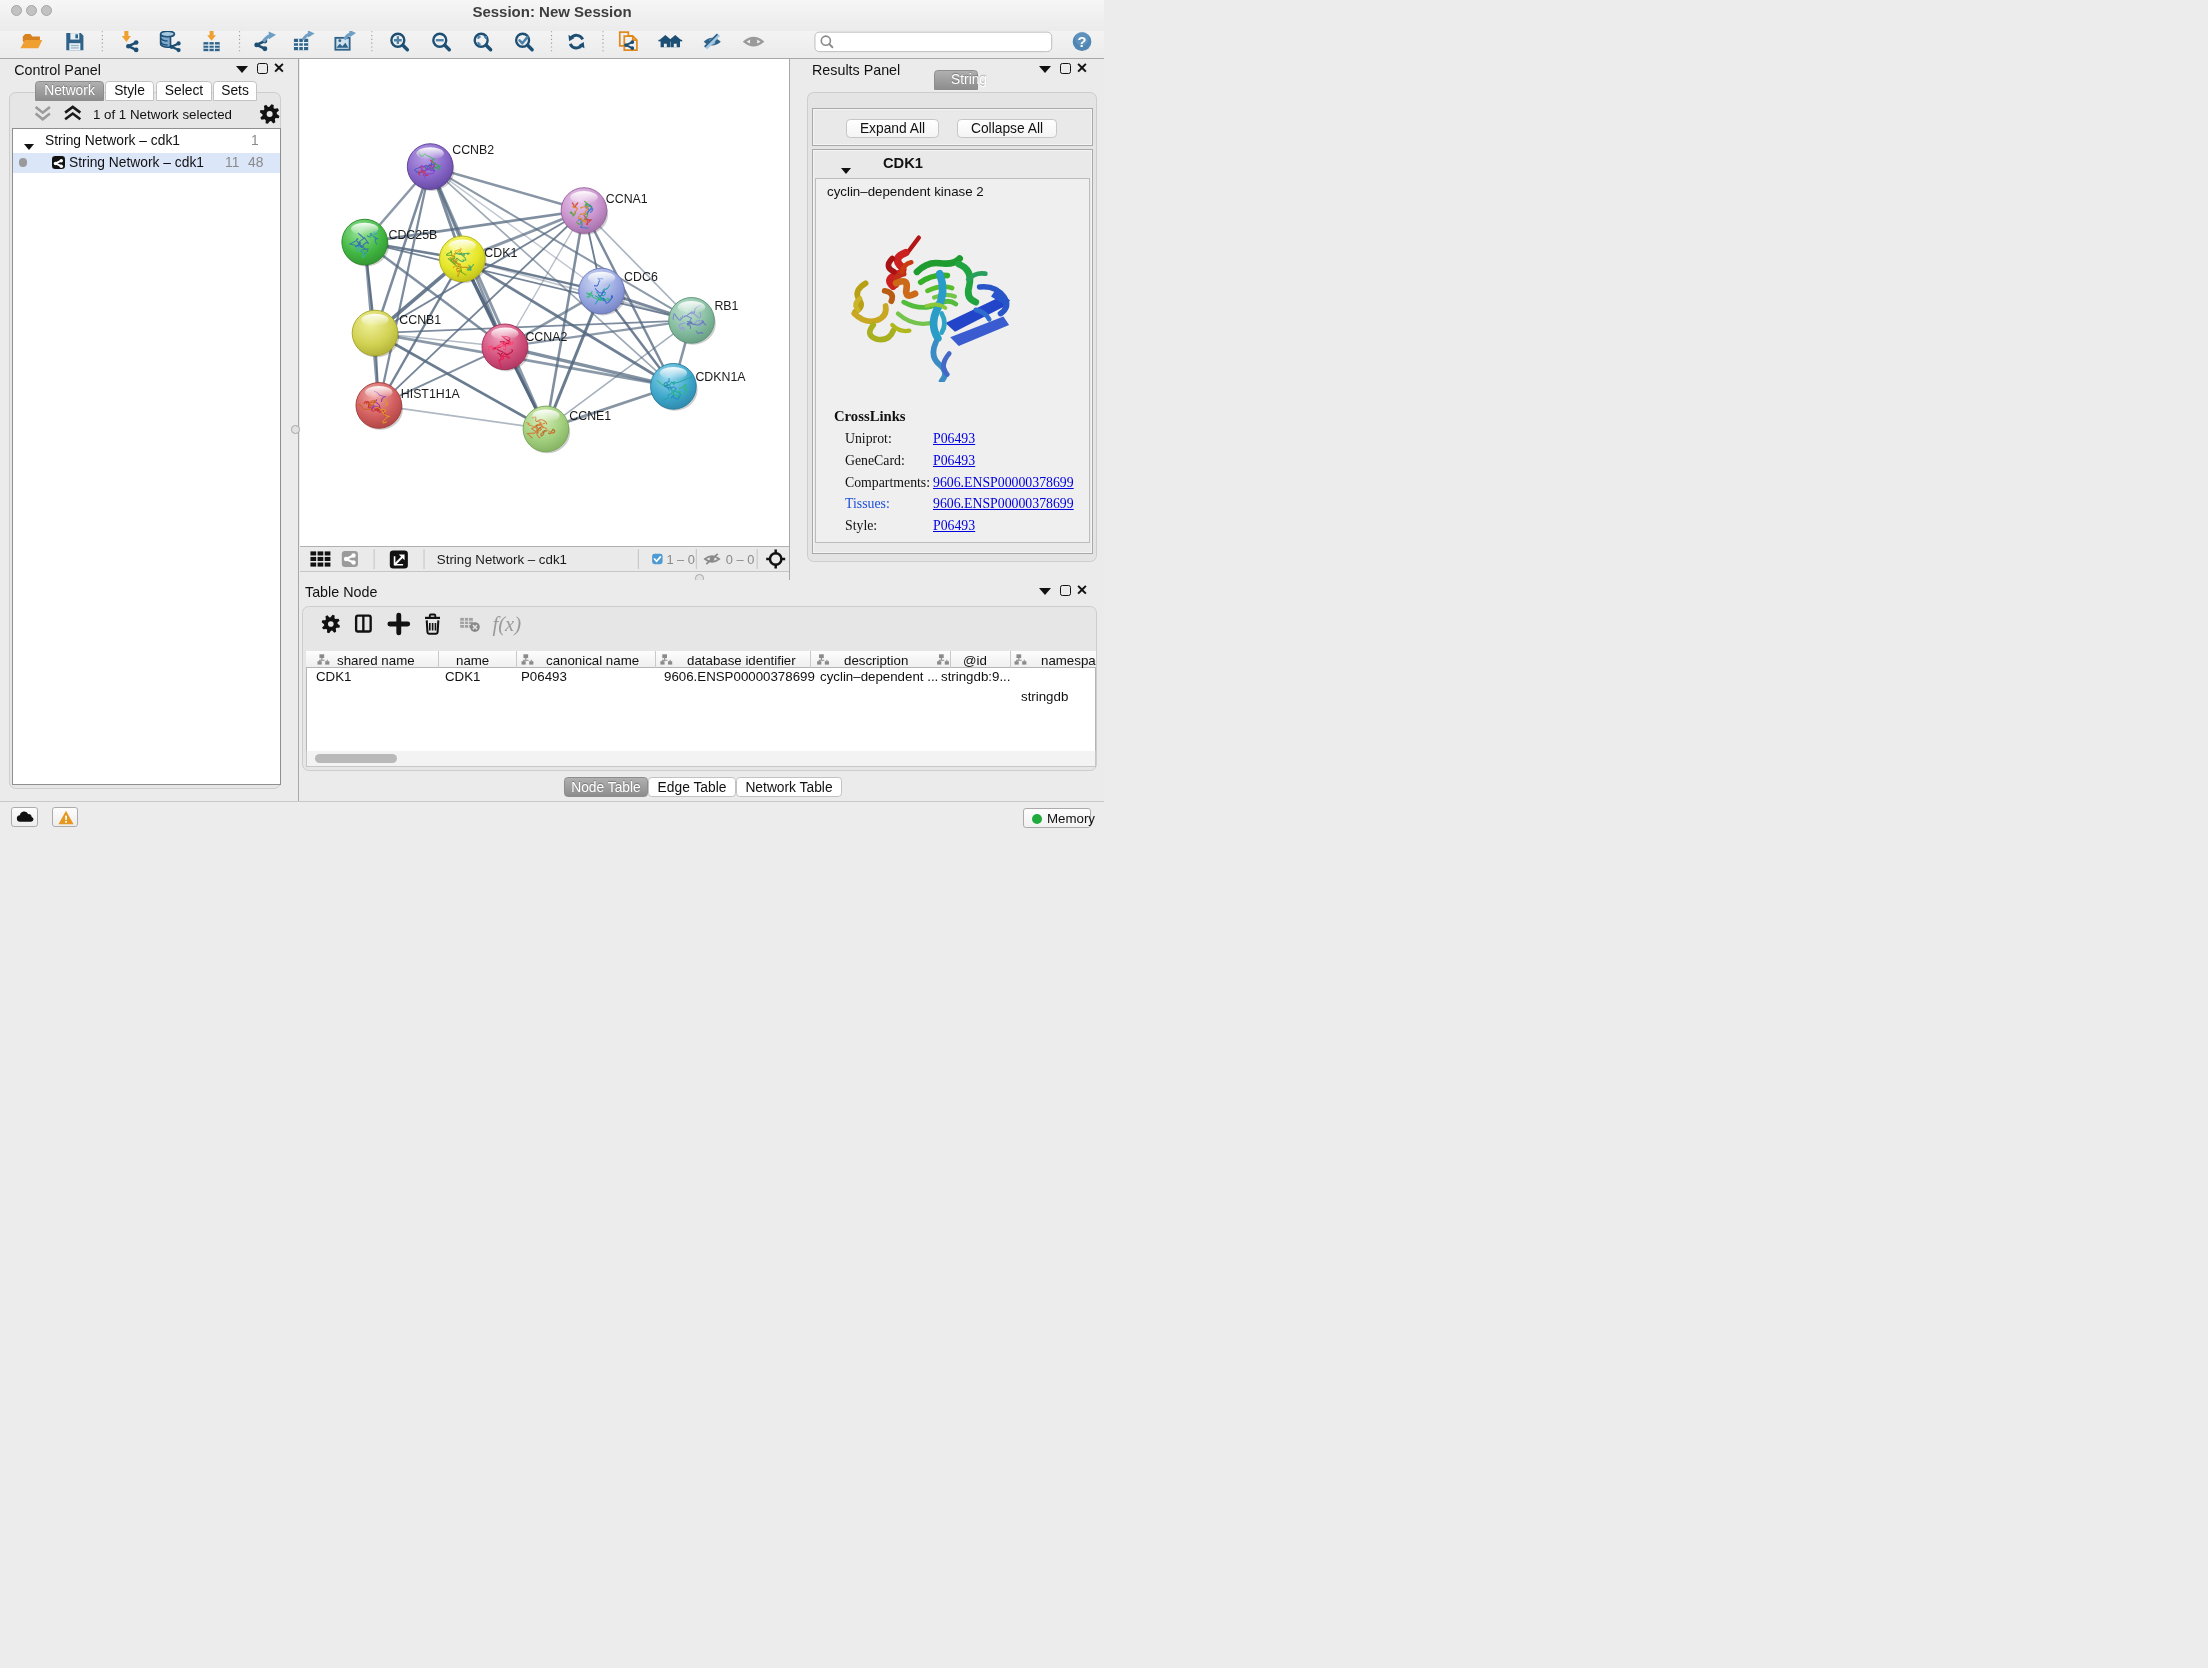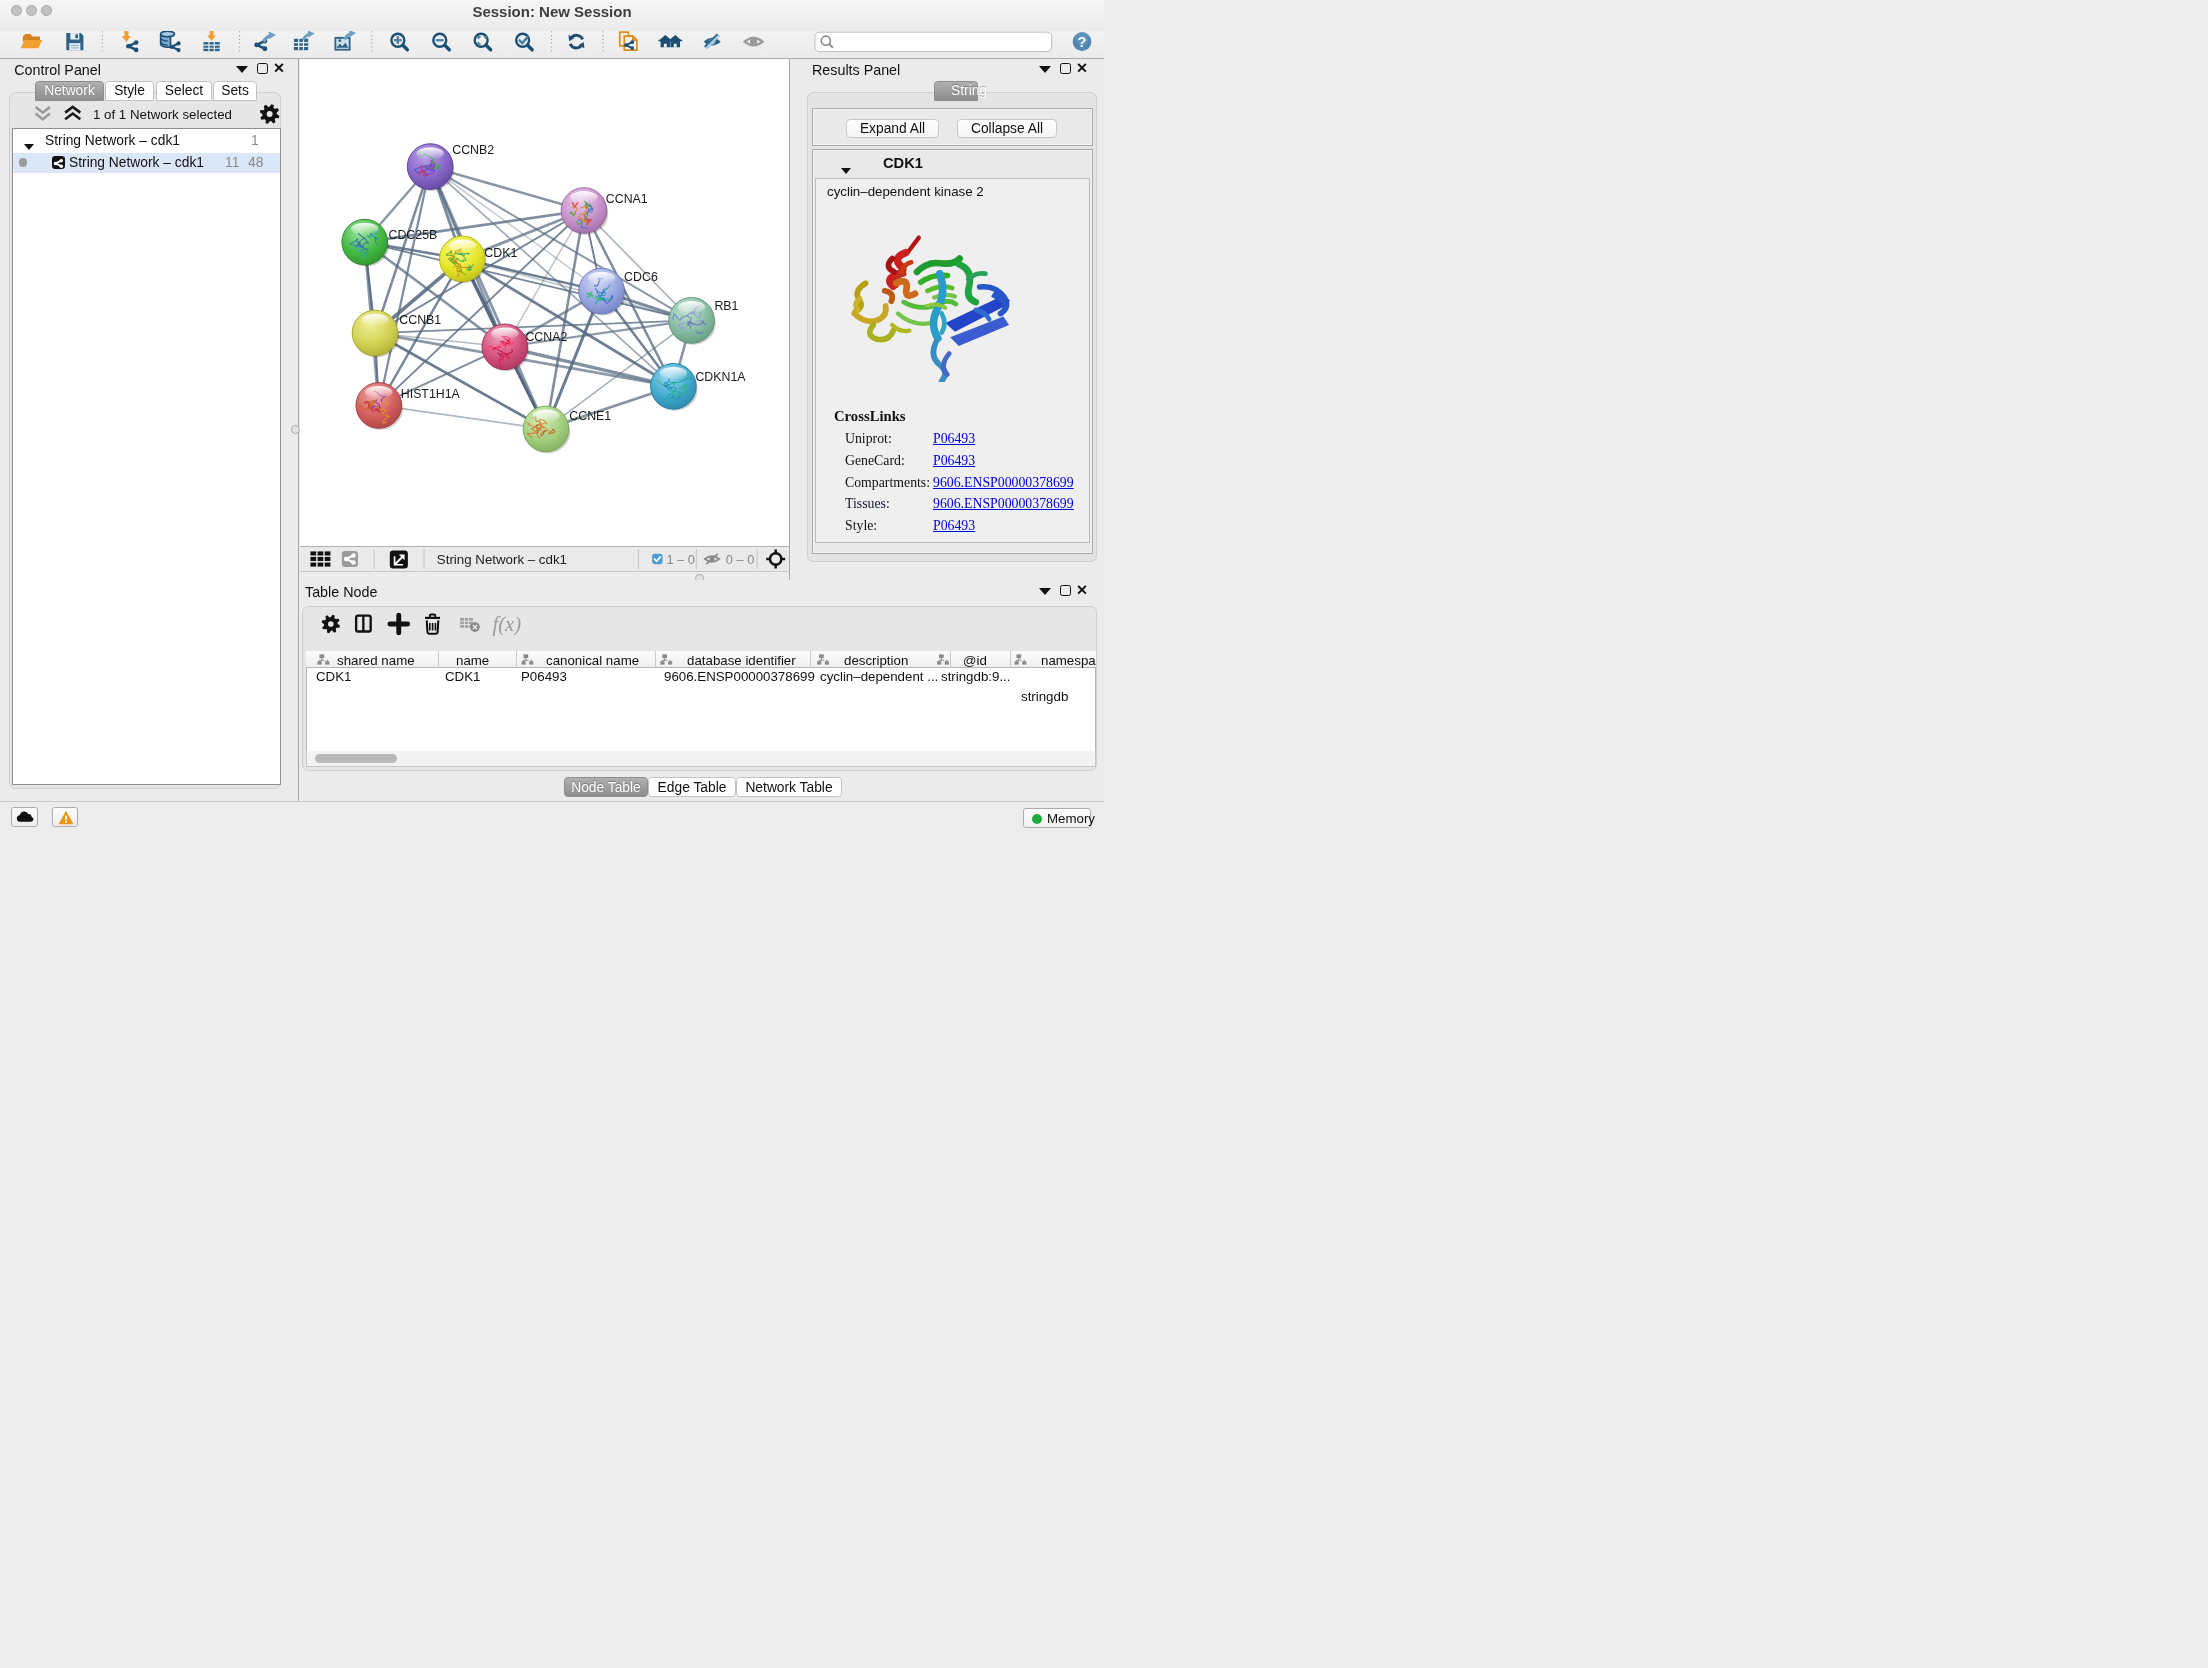--- a/index.html
+++ b/index.html
@@ -623,21 +623,21 @@
 <div class="handle" style="left:291px;top:425px;"></div>
 <div class="handle" style="left:790px;top:311px;"></div>
 <div class="handle" style="left:695px;top:574px;"></div>
 
 <div class="abs" style="left:789px;top:59px;width:315px;height:521px;background:#ebebeb;border-left:1px solid #a8a8a8;"></div>
 <div class="abs ptitle" style="left:812px;top:62px;">Results Panel</div>
 <span class="tri" style="position:absolute;left:1039px;top:66px;"></span>
 <span style="position:absolute;left:1060px;top:63px;width:10.5px;height:10.5px;border:1.9px solid #111;border-radius:2.4px;"></span>
 <span style="position:absolute;left:1076px;top:60px;font-size:14.3px;font-weight:bold;color:#111;">✕</span>
 <div class="roundbox" style="left:807px;top:92px;width:290px;height:470px;background:#e4e4e4;"></div>
-<div class="tab tabsel" style="left:934px;top:81px;width:44px;padding-left:16px;">String</div>
+<div class="tab tabsel" style="left:934px;top:70px;width:44px;padding-left:16px;">String</div>
 <div class="etched" style="left:812px;top:108px;width:281px;height:38px;background:#e9e9e9;"></div>
 <div class="btn" style="left:846px;top:119px;width:93px;height:18.5px;line-height:17px;">Expand All</div>
 <div class="btn" style="left:957px;top:119px;width:100px;height:18.5px;line-height:17px;">Collapse All</div>
 <div class="etched" style="left:812px;top:149px;width:281px;height:405px;background:#e9e9e9;"></div>
 <div class="abs" style="left:841px;top:160px;"><span class="tri-s"></span></div>
 <div class="abs" style="left:883px;top:155px;font-size:14.7px;font-weight:bold;color:#111;">CDK1</div>
 <div class="abs" style="left:815px;top:178px;width:275px;height:365px;background:#efefef;border:1px solid #bdbdbd;"></div>
 <div class="abs" style="left:827px;top:184px;font-size:13.3px;color:#111;">cyclin–dependent kinase 2</div>
 <svg width="181" height="152" viewBox="0 0 190 160" style="position:absolute;left:835px;top:230px;">
     <path d="M88 8 Q82 16 76 24" fill="none" stroke="#b41616" stroke-width="4.5" stroke-linecap="round" opacity="1"></path>
@@ -671,21 +671,21 @@
     <path d="M148 84 q10 2 14 10" fill="none" stroke="#2e6cd0" stroke-width="5" stroke-linecap="round" opacity="1"></path>
     <path d="M112 88 q6 10 0 20" fill="none" stroke="#30a4c4" stroke-width="5" stroke-linecap="round" opacity="1"></path>
   </svg>
 <div class="abs serif" style="left:834px;top:408px;font-size:14.7px;font-weight:bold;color:#111;">CrossLinks</div>
 <div class="abs serif" style="left:845px;top:431px;font-size:13.8px;color:#111;">Uniprot:</div>
 <div class="abs serif link" style="left:933px;top:431px;font-size:13.8px;">P06493</div>
 <div class="abs serif" style="left:845px;top:453px;font-size:13.8px;color:#111;">GeneCard:</div>
 <div class="abs serif link" style="left:933px;top:453px;font-size:13.8px;">P06493</div>
 <div class="abs serif" style="left:845px;top:475px;font-size:13.8px;color:#111;">Compartments:</div>
 <div class="abs serif link" style="left:933px;top:475px;font-size:13.8px;">9606.ENSP00000378699</div>
-<div class="abs serif" style="left:845px;top:496px;font-size:13.8px;color:#0f172a;">Tissues:</div>
+<div class="abs serif" style="left:845px;top:496px;font-size:13.8px;color:#1d4ed8;">Tissues:</div>
 <div class="abs serif link" style="left:933px;top:496px;font-size:13.8px;">9606.ENSP00000378699</div>
 <div class="abs serif" style="left:845px;top:518px;font-size:13.8px;color:#111;">Style:</div>
 <div class="abs serif link" style="left:933px;top:518px;font-size:13.8px;">P06493</div>
 
 <div class="abs" style="left:300px;top:580px;width:804px;height:221px;background:#ebebeb;"></div>
 <div class="abs ptitle" style="left:305px;top:584px;">Table Node</div>
 <span class="tri" style="position:absolute;left:1039px;top:588px;"></span>
 <span style="position:absolute;left:1060px;top:585px;width:10.5px;height:10.5px;border:1.9px solid #111;border-radius:2.4px;"></span>
 <span style="position:absolute;left:1076px;top:582px;font-size:14.3px;font-weight:bold;color:#111;">✕</span>
 <div class="roundbox" style="left:302px;top:606px;width:795px;height:165px;"></div>

